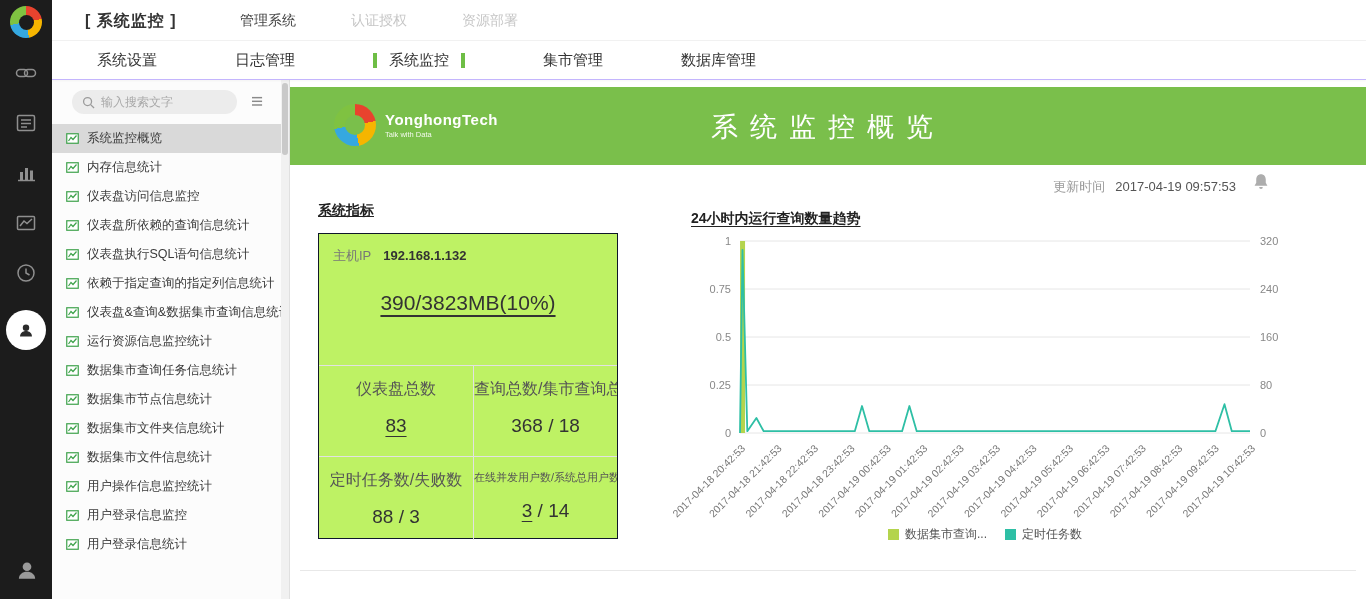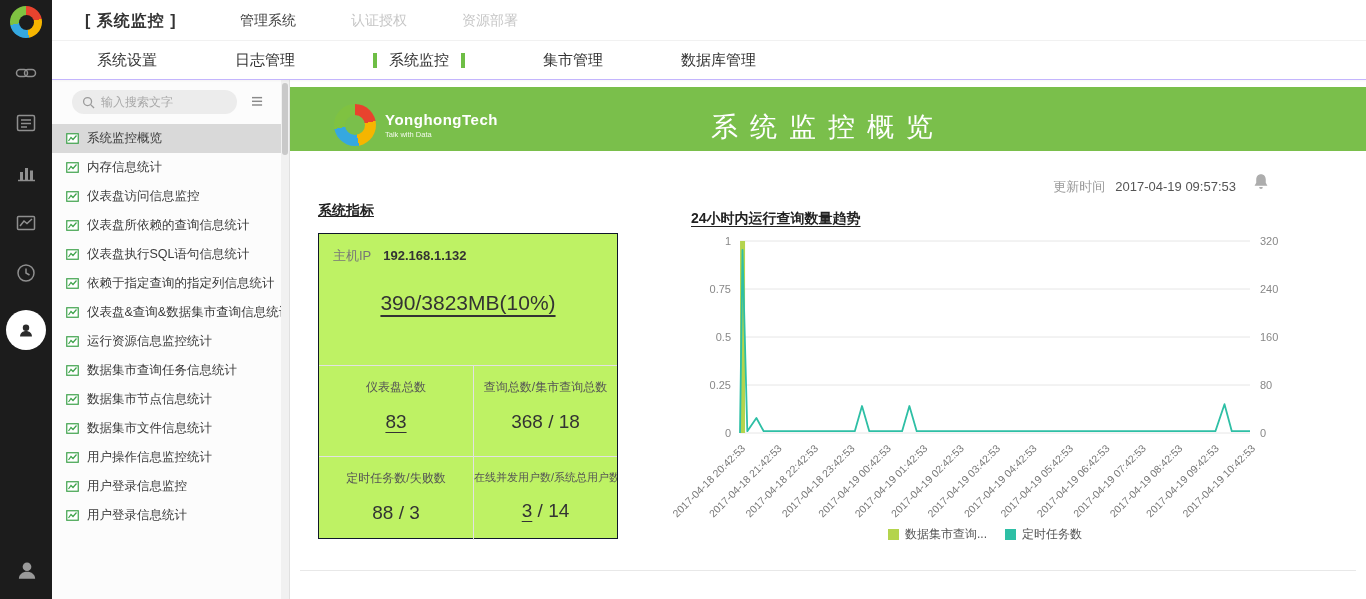--- a/index.html
+++ b/index.html
@@ -51,21 +51,21 @@
   .tree-item { height:29px; display:flex; align-items:center; gap:8px; padding-left:14px;
     font-size:12.5px; color:#3a3a3a; white-space:nowrap; overflow:hidden; cursor:pointer; }
   .tree-item.selected { background:#d9d9d9; }
   .tree-item svg { flex:0 0 auto; }
   .tree-label { overflow:hidden; }
   .vscroll { position:absolute; right:0; top:0; bottom:0; width:8px; background:#f1f1f1; }
   .vthumb { position:absolute; left:1px; top:3px; width:6px; height:72px; background:#c9c9c9; border-radius:3px; }
 
   
   .content { position:absolute; left:290px; top:80px; right:0; bottom:0; background:#fff; overflow:hidden; }
-  .banner { position:absolute; left:0; right:0; top:7px; height:64px; background:#7abf4b; }
+  .banner { position:absolute; left:0; right:0; top:7px; height:78px; background:#7abf4b; }
   .brand { position:absolute; left:44px; top:17px; display:flex; align-items:center; gap:9px; }
   .brand-name { font-size:15px; color:#fff; font-weight:bold; letter-spacing:.5px; }
   .brand-tag { font-size:7.5px; color:#f2f9ec; margin-top:2px; }
   .banner-title { position:absolute; left:50%; transform:translateX(-50%); top:22px;
     font-size:27px; color:#fff; letter-spacing:12px; white-space:nowrap; }
 
   .update-row { position:absolute; top:98px; right:130px; font-size:13px; white-space:nowrap; }
   .upd-label { color:#999; margin-right:10px; }
   .upd-time { color:#555; }
   .bell { position:absolute; top:90px; right:94px; width:22px; height:24px; cursor:pointer; }
@@ -76,21 +76,21 @@
   .m-top { height:132px; border-bottom:1px solid #e2e2e2; padding:13px 14px 0; }
   .host-row { font-size:13px; }
   .host-label { color:#777; margin-right:12px; }
   .host-value { color:#333; font-weight:bold; }
   .mem-value { text-align:center; margin-top:26px; font-size:21px; color:#333;
     text-decoration:underline; text-underline-offset:5px; cursor:pointer; }
   .m-grid { display:grid; grid-template-columns:155px 1fr; grid-template-rows:90px 84px; }
   .m-cell { text-align:center; padding-top:13px; overflow:hidden; }
   .m-cell:nth-child(odd) { border-right:1px solid #e2e2e2; }
   .m-cell:nth-child(3), .m-cell:nth-child(4) { border-top:1px solid #e2e2e2; }
-  .m-label { font-size:12px; color:#555; white-space:nowrap; }
+  .m-label { font-size:16px; color:#555; white-space:nowrap; }
   .m-cell:nth-child(4) .m-label { font-size:11px; }
   .m-value { margin-top:15px; font-size:19px; color:#333; }
   .ulink { text-decoration:underline; text-underline-offset:4px; cursor:pointer; }
 
   .chart-title { position:absolute; left:385px; top:130px; font-size:14px; font-weight:bold; color:#222;
     text-decoration:underline; text-underline-offset:3px;margin-left:16px; }
   .trend-chart { position:absolute; left:350px; top:142px; }
   .trend-chart text { fill:#888; font-size:11px; font-family:"Liberation Sans","DejaVu Sans",sans-serif; }
   .trend-chart text.xlab { fill:#777; font-size:10.5px; }
   .legend { position:absolute; left:350px; width:690px; top:446px; display:flex; justify-content:center; gap:18px; }
@@ -282,20 +282,27 @@
 
 
       <div class="tree-item">
         <svg viewBox="0 0 13 13" width="13" height="13">
           <rect x="0.75" y="1.75" width="11.5" height="9.5" fill="#ffffff" stroke="#3ea24b" stroke-width="1.2"></rect>
           <polyline points="2.5,9 5,5.5 7,7.5 10.5,3.5" fill="none" stroke="#3ea24b" stroke-width="1.2"></polyline>
         </svg>
         <span class="tree-label">数据集市节点信息统计</span>
       </div>
 
+      <div class="tree-item">
+        <svg viewBox="0 0 13 13" width="13" height="13">
+          <rect x="0.75" y="1.75" width="11.5" height="9.5" fill="#ffffff" stroke="#3ea24b" stroke-width="1.2"></rect>
+          <polyline points="2.5,9 5,5.5 7,7.5 10.5,3.5" fill="none" stroke="#3ea24b" stroke-width="1.2"></polyline>
+        </svg>
+        <span class="tree-label">数据集市文件夹信息统计</span>
+      </div>
 
       <div class="tree-item">
         <svg viewBox="0 0 13 13" width="13" height="13">
           <rect x="0.75" y="1.75" width="11.5" height="9.5" fill="#ffffff" stroke="#3ea24b" stroke-width="1.2"></rect>
           <polyline points="2.5,9 5,5.5 7,7.5 10.5,3.5" fill="none" stroke="#3ea24b" stroke-width="1.2"></polyline>
         </svg>
         <span class="tree-label">数据集市文件信息统计</span>
       </div>
 
       <div class="tree-item">

